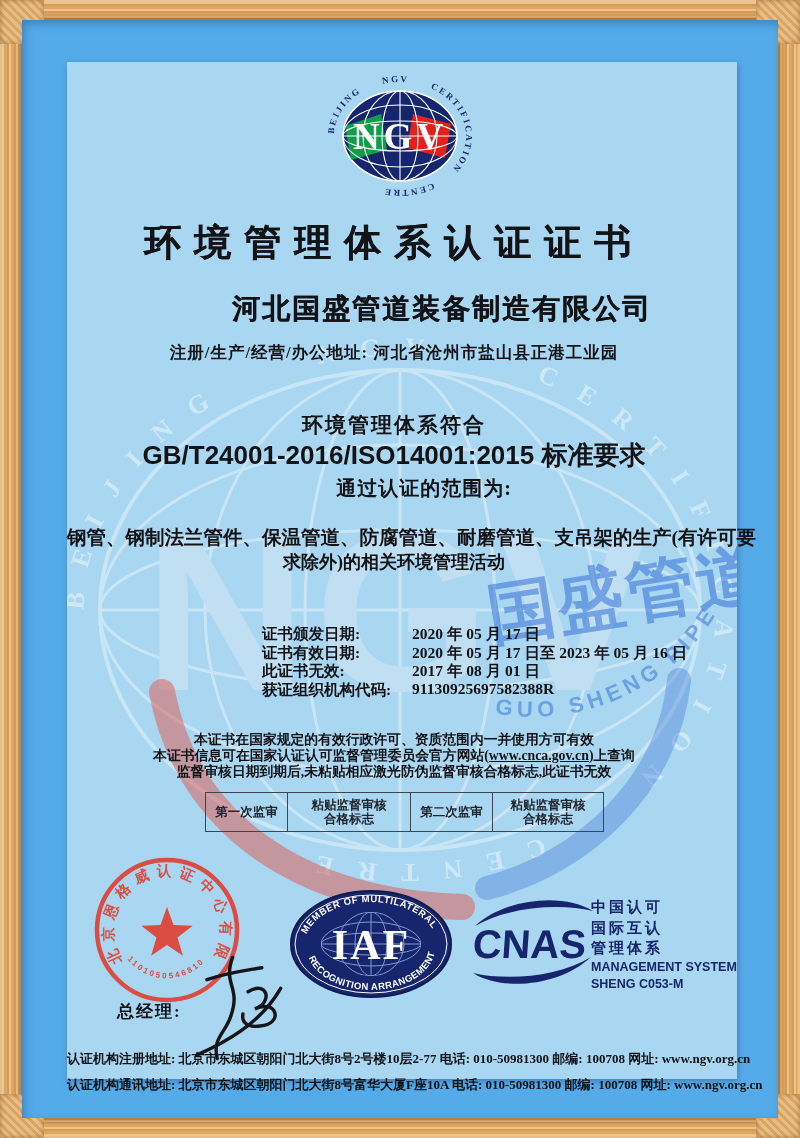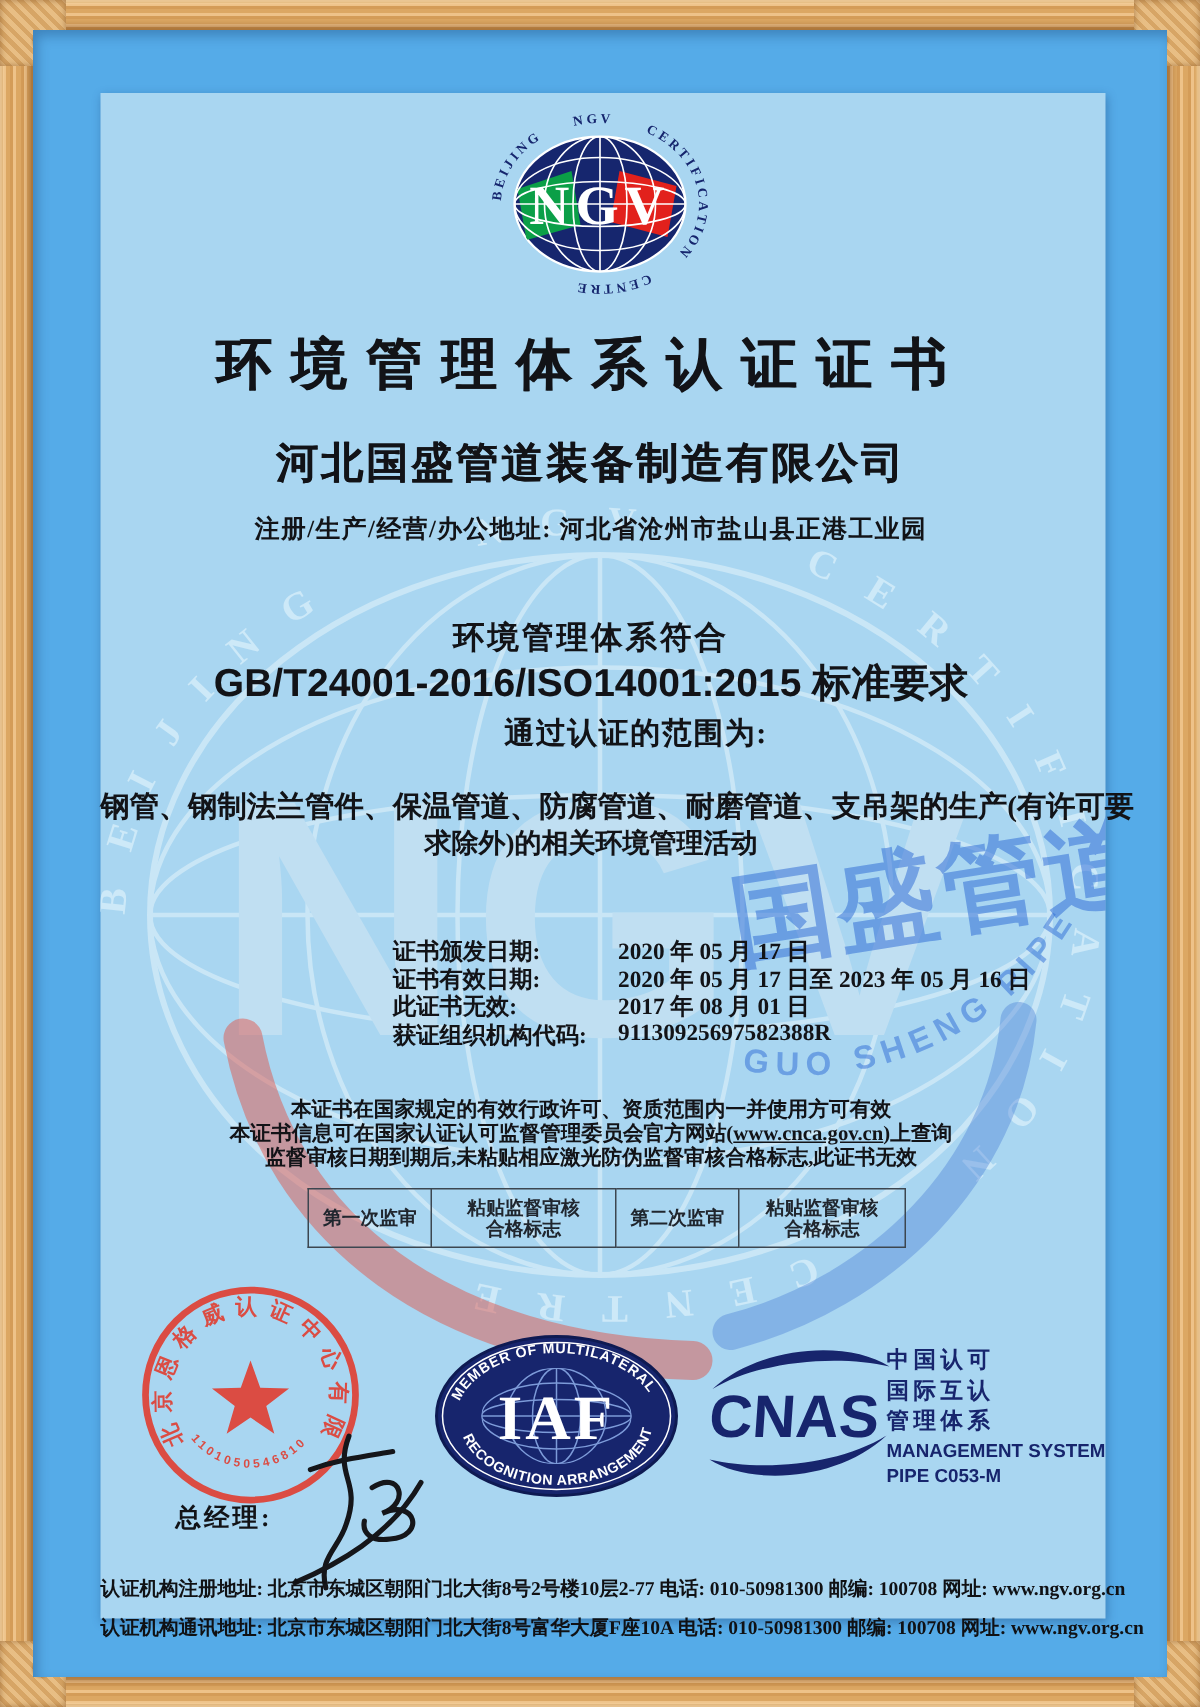--- a/index.html
+++ b/index.html
@@ -35,21 +35,21 @@
   
   .mat{position:absolute;left:22px;top:20px;right:22px;bottom:20px;background:#55abe8;
     box-shadow:inset 3px 4px 8px rgba(20,60,110,.35);}
   .paper{position:absolute;left:67px;top:62px;width:670px;height:1017px;background:#a9d6f1;
     box-shadow:1px 2px 6px rgba(25,65,115,.4);}
   .paper > *{position:absolute;}
   .wm{left:0;top:0;pointer-events:none;}
   
   .ctr{left:0;width:654px;text-align:center;color:#121317;}
   .title{top:156px;font-size:37px;font-weight:bold;letter-spacing:13px;text-shadow:.6px 0 currentColor;white-space:nowrap;}
-  .company{top:228px;font-size:28px;font-weight:bold;letter-spacing:2px;text-shadow:.4px 0 currentColor;white-space:nowrap;}
+  .company{top:228px;font-size:28px;font-weight:bold;letter-spacing:2px;text-shadow:.4px 0 currentColor;white-space:nowrap;padding-left:48px;}
   .regaddr{top:280px;font-size:16.5px;font-weight:bold;letter-spacing:1px;white-space:nowrap;}
   .std1{top:349px;font-size:21px;font-weight:bold;letter-spacing:2px;}
   .std2{top:376px;font-size:26px;font-weight:bold;font-family:"Liberation Sans","DejaVu Sans",sans-serif;letter-spacing:0;}
   .std3{top:413px;font-size:20px;font-weight:bold;letter-spacing:1px;padding-left:30px;}
   .scope1{top:462px;font-size:19.5px;font-weight:bold;white-space:nowrap;}
   .scope2{top:488px;font-size:18px;font-weight:bold;}
   .details{left:195px;top:562px;width:460px;color:#121317;}
   .drow{position:relative;height:18.6px;font-size:15.5px;font-weight:bold;}
   .dlabel{position:absolute;left:0;white-space:pre;}
   .dvalue{position:absolute;left:150px;white-space:nowrap;}
@@ -249,21 +249,21 @@
       <path d="M 8,31 C 40,2 98,-2 126,16 C 92,8 40,12 8,31 Z" fill="#17256d"></path>
       <path d="M 124,62 C 92,92 34,96 6,78 C 40,86 92,82 124,62 Z" fill="#17256d"></path>
       <text x="66" y="63" text-anchor="middle" font-size="40" fill="#17256d" letter-spacing="0" font-family="Liberation Sans, DejaVu Sans, sans-serif" transform="skewX(-4)">CNAS</text>
     </svg>
 
     <div class="cnas-text">
       <div class="cnas-cn">中国认可</div>
       <div class="cnas-cn">国际互认</div>
       <div class="cnas-cn">管理体系</div>
       <div class="cnas-en">MANAGEMENT SYSTEM</div>
-      <div class="cnas-en">PIPE C053-M</div>
+      <div class="cnas-en">SHENG C053-M</div>
     </div>
 
     <div class="signer">总经理:</div>
     <svg style="left:120px;top:880px" width="105" height="120" viewBox="0 0 120 140">
       <g stroke="#15161a" stroke-width="4" fill="none" stroke-linecap="round">
         <path d="M52,18 C40,50 62,52 50,86 C44,106 28,112 34,136"></path>
         <path d="M22,44 C45,36 62,34 86,30"></path>
         <path d="M70,58 C92,44 100,70 78,78 C104,66 112,96 84,98 C70,100 62,94 64,84"></path>
         <path d="M10,132 C42,118 84,96 108,54"></path>
       </g>

